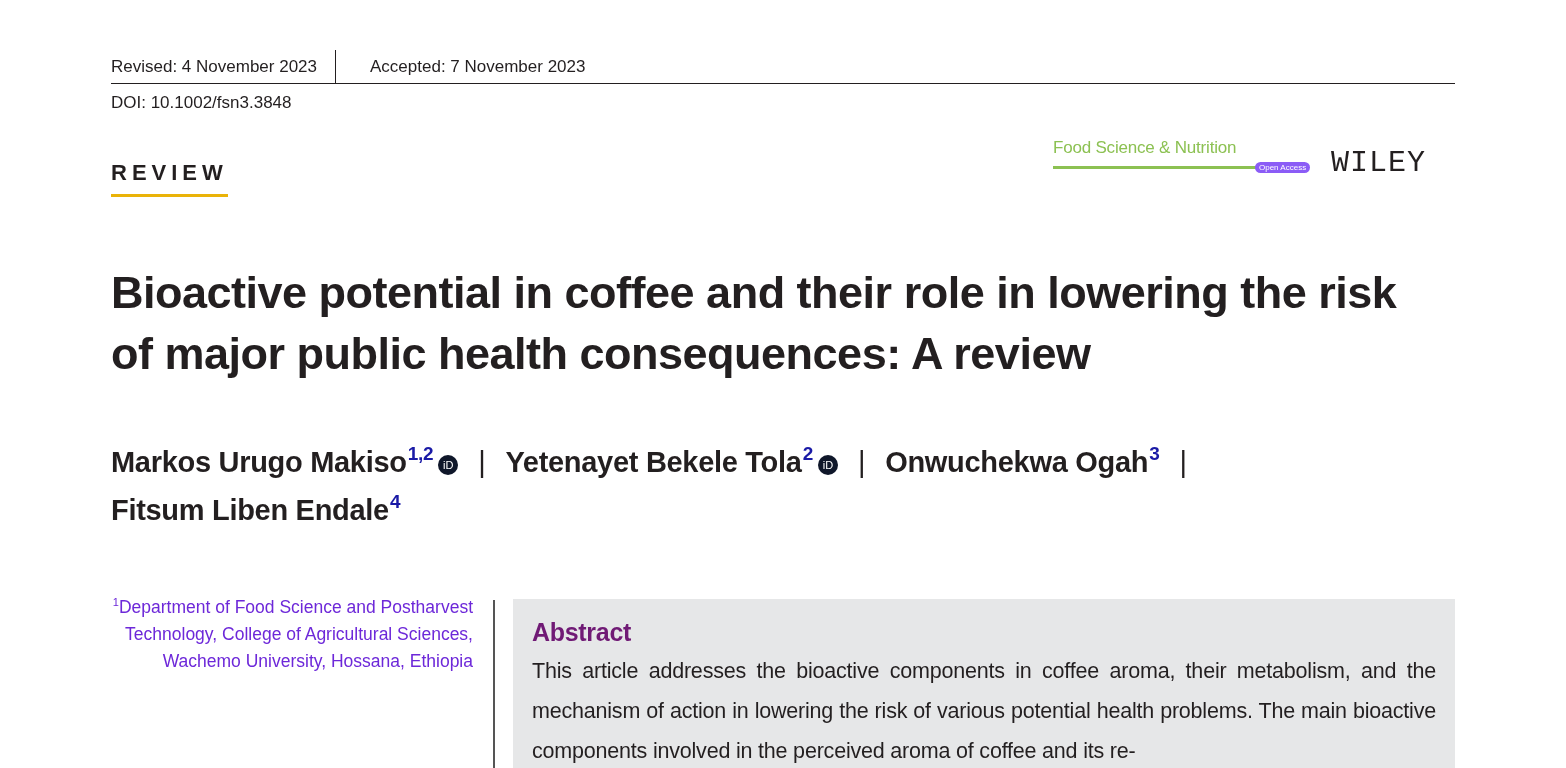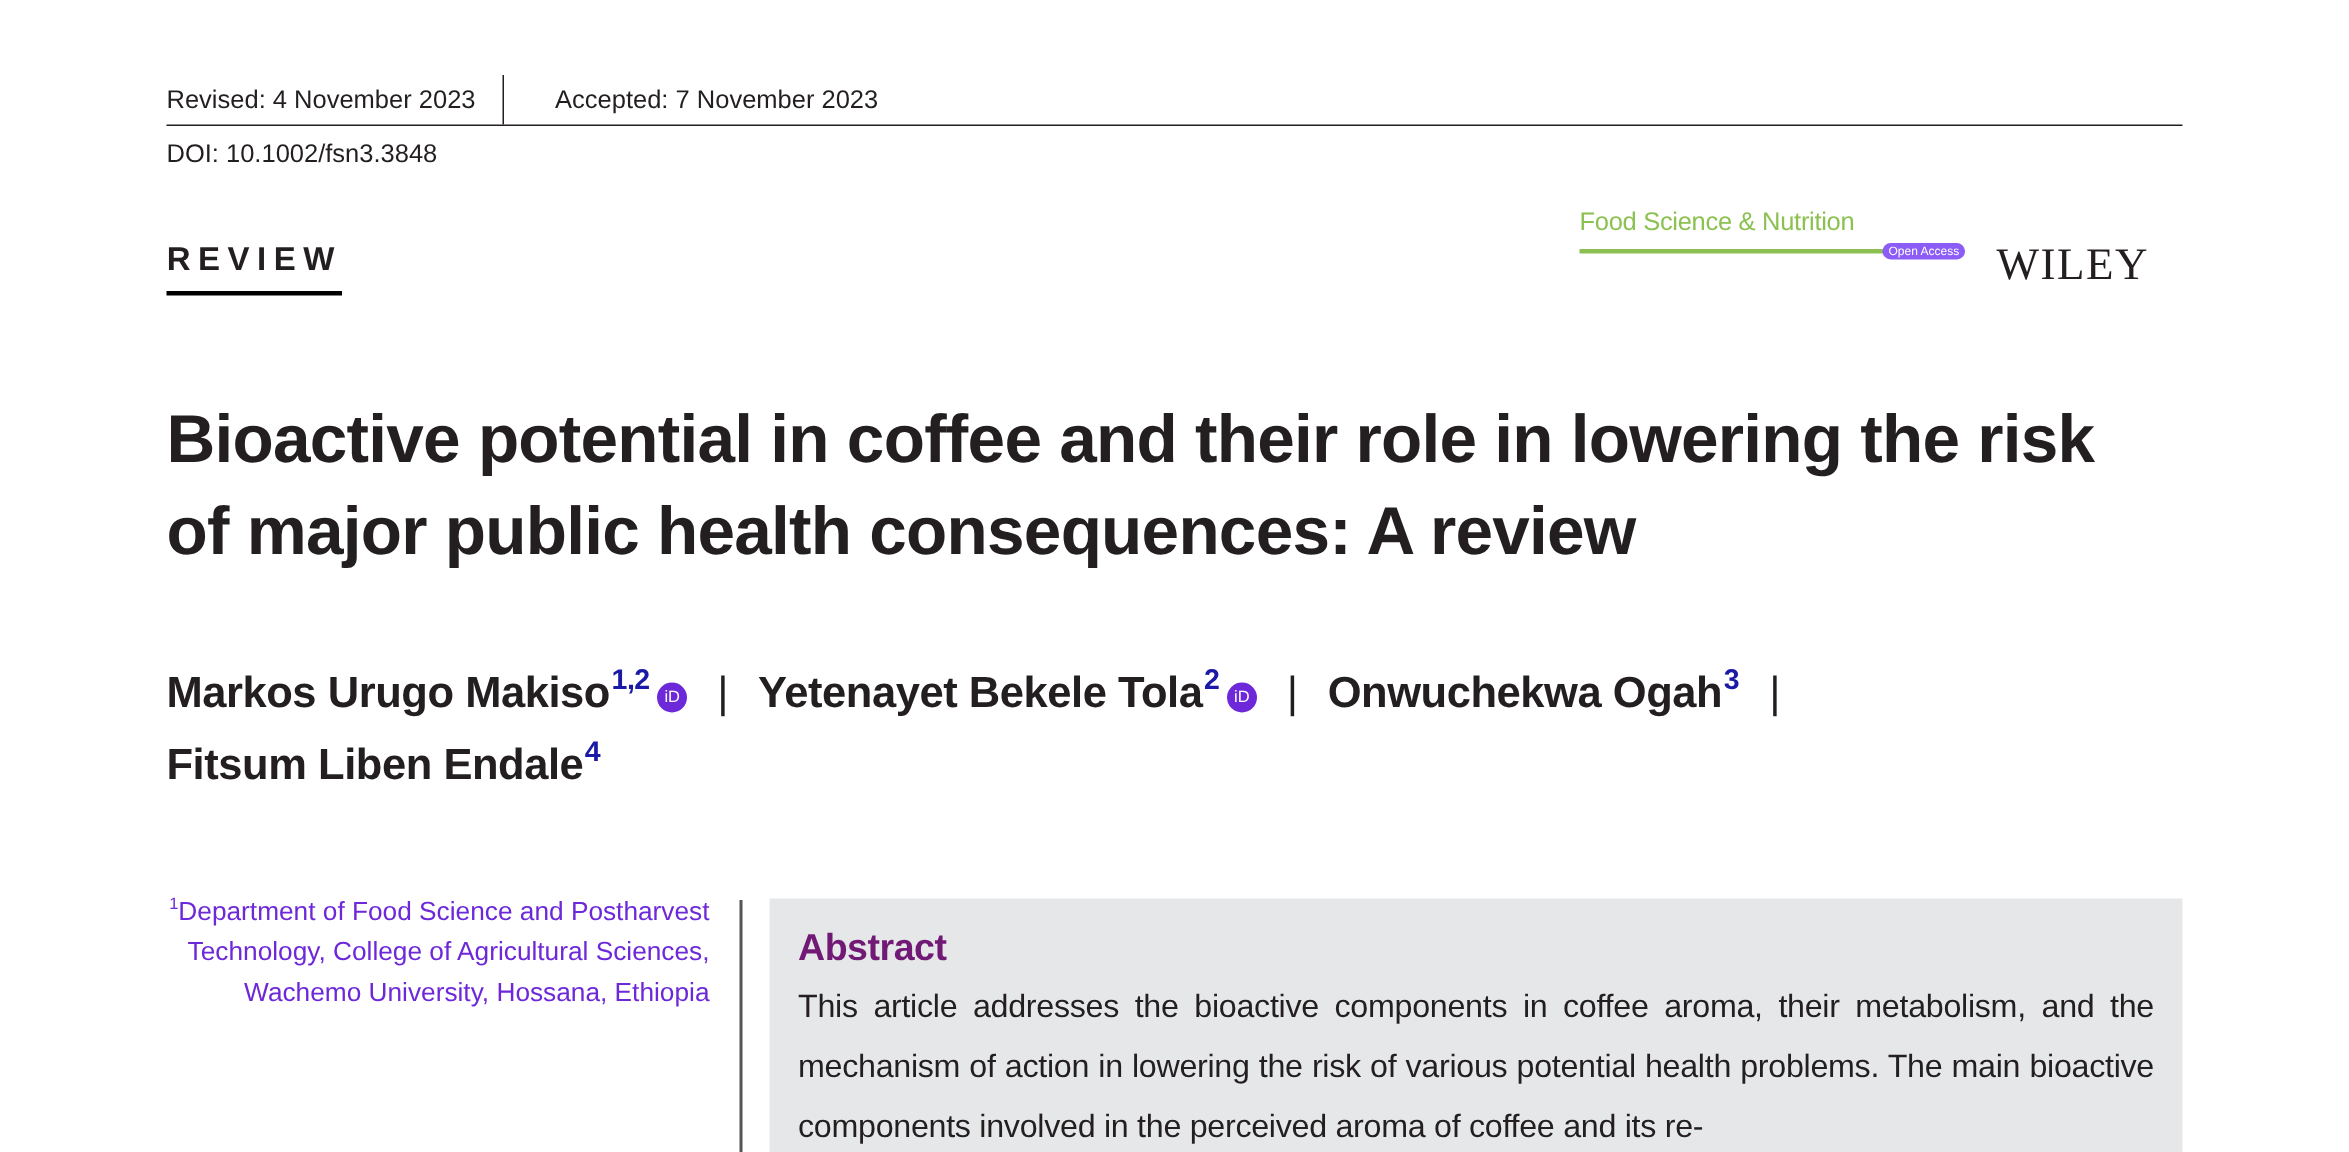--- a/index.html
+++ b/index.html
@@ -44,25 +44,24 @@
       font-size: 17px;
     }
     .article-type {
       position: absolute;
       left: 111px;
       top: 160px;
       font-size: 22px;
       font-weight: bold;
       letter-spacing: 5px;
       padding-bottom: 8px;
-      border-bottom: 3px solid #000000;
+      border-bottom: 3px solid #eab308;
       width: 117px;
       white-space: nowrap;
       overflow: visible;
-      text-align: center;
     }
     .journal-logo {
       position: absolute;
       left: 1053px;
       top: 138px;
       width: 268px;
       height: 40px;
     }
     .journal-logo .journal-name {
       font-size: 17px;
@@ -87,22 +86,22 @@
       border-radius: 6px;
       background: #8b5cf6;
       color: #ffffff;
       font-size: 8px;
       line-height: 11px;
       white-space: nowrap;
     }
     .publisher-logo {
       position: absolute;
       left: 1331px;
-      top: 160px;
-      font-family: Liberation Serif, serif;
+      top: 146px;
+      font-family: Liberation Mono, monospace;
       font-size: 30px;
       letter-spacing: 1px;
       color: #231f20;
     }
     .title {
       position: absolute;
       left: 111px;
       top: 262px;
       width: 1320px;
       font-size: 45px;
@@ -131,21 +130,21 @@
       font-size: 19px;
       vertical-align: 12px;
       line-height: 0;
       margin-left: 1px;
     }
     .orcid-icon {
       display: inline-block;
       width: 20px;
       height: 20px;
       border-radius: 50%;
-      background: #6d28d9;
+      background: #0f172a;
       color: #ffffff;
       font-size: 11px;
       font-weight: normal;
       line-height: 20px;
       text-align: center;
       vertical-align: 3px;
       margin-left: 5px;
       letter-spacing: 0;
     }
     .sep {

